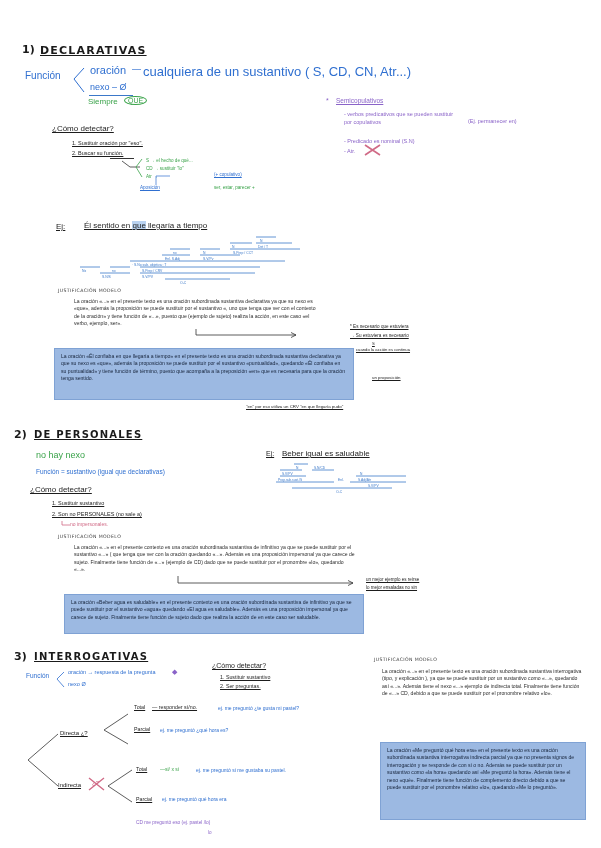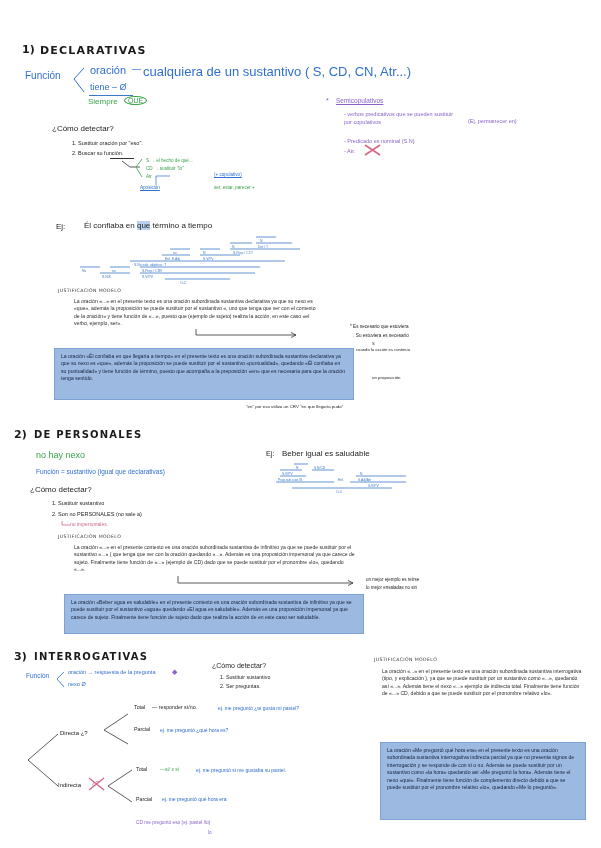--- a/index.html
+++ b/index.html
@@ -10,30 +10,30 @@
   }
   .page{position:absolute;inset:0;}
   .abs{position:absolute;}
   .title{
     font-family:"DejaVu Serif",serif;
     font-style:italic;font-weight:bold;
     color:#151515;letter-spacing:1px;
   }
   .hdr{
     font-family:"DejaVu Sans",sans-serif;
-    font-weight:bold;color:#1a1a1a;letter-spacing:1.2px;
+    font-weight:bold;color:#1a1a1a;letter-spacing:1.2px;text-decoration:underline;
   }
   .num-box{
     font-family:"DejaVu Sans",sans-serif;font-weight:bold;color:#1a1a1a;
   }
   .blue{color:#2f6fd0;}
   .green{color:#3aa34a;}
   .purple{color:#8a63c8;}
   .pink{color:#d06a86;}
-  .blk{color:#1d1d1d;}
+  .blk{color:#1d1d1d;text-decoration:underline;}
 
   
   .just-label{
     font-family:"DejaVu Sans",sans-serif;
     font-size:4.6px;letter-spacing:.4px;color:#3a3a3a;
     text-transform:none;
   }
   .just-par{
     font-family:"Liberation Sans",sans-serif;
     font-size:5.1px;line-height:1.45;color:#2b2b2b;
@@ -69,21 +69,21 @@
   <div class="abs blue" style="left:25px;top:70px;font-size:10px;">Función</div>
 
   <svg class="abs" style="left:70px;top:66px;" width="16" height="30">
     <path d="M14,2 L4,13 L14,26" stroke="#2f6fd0" stroke-width="1" fill="none"></path>
   </svg>
 
   <div class="abs blue" style="left:90px;top:64px;font-size:11px;">oración</div>
   <div class="abs blue" style="left:132px;top:64px;font-size:9px;">—</div>
   <div class="abs blue" style="left:143px;top:64px;font-size:13px;white-space:nowrap;">cualquiera de un sustantivo ( S, CD, CN, Atr...)</div>
 
-  <div class="abs blue" style="left:90px;top:82px;font-size:9px;">tiene –  Ø</div>
+  <div class="abs blue" style="left:90px;top:82px;font-size:9px;">nexo –  Ø</div>
   <div class="abs rule" style="left:89px;top:95px;width:44px;"></div>
 
   <div class="abs green" style="left:88px;top:97px;font-size:8px;">Siempre</div>
   <div class="abs green circle-g" style="left:124px;top:96px;font-size:7px;">QUE</div>
 
   <div class="abs purple" style="left:326px;top:97px;font-size:7px;">*</div>
   <div class="abs purple ul" style="left:336px;top:97px;font-size:6.5px;">Semicopulativos</div>
   <div class="abs purple" style="left:344px;top:110px;font-size:5.5px;width:110px;line-height:1.5;">- verbos predicativos que se pueden sustituir por copulativos</div>
   <div class="abs purple" style="left:468px;top:118px;font-size:5.5px;">(Ej. permanecer en)</div>
   <div class="abs purple" style="left:344px;top:138px;font-size:5.5px;">- Predicado es nominal (S.N)</div>
@@ -106,21 +106,21 @@
   <div class="abs green" style="left:146px;top:174px;font-size:4.6px;">Atr →</div>
   <div class="abs blue ul" style="left:214px;top:172px;font-size:4.6px;">(+ copulativo)</div>
   <div class="abs blue ul" style="left:140px;top:185px;font-size:4.6px;">Aposición</div>
   <div class="abs green" style="left:214px;top:185px;font-size:4.6px;">ser, estar, parecer +</div>
   <svg class="abs" style="left:140px;top:176px;" width="40" height="12">
     <path d="M16,0 L16,9 M16,0 L30,0" stroke="#2f6fd0" stroke-width=".7" fill="none"></path>
   </svg>
 
   <div class="abs blk" style="left:56px;top:222px;font-size:8px;">Ej:</div>
   <div class="abs blk" style="left:84px;top:221px;font-size:8px;white-space:nowrap;">
-    <span>Él confiaba en </span><span class="hl-blue">que</span><span> término a tiempo</span>
+    <span>Él sentido en </span><span class="hl-blue">que</span><span> llegaría a tiempo</span>
   </div>
 
   <svg class="abs" style="left:70px;top:232px;" width="250" height="44">
     <g stroke="#3b78c9" stroke-width=".8" fill="none">
       <line x1="186" y1="5" x2="206" y2="5"></line>
       <line x1="160" y1="11" x2="182" y2="11"></line>
       <line x1="186" y1="11" x2="222" y2="11"></line>
       <line x1="100" y1="17" x2="120" y2="17"></line>
       <line x1="130" y1="17" x2="150" y2="17"></line>
       <line x1="160" y1="17" x2="230" y2="17"></line>

